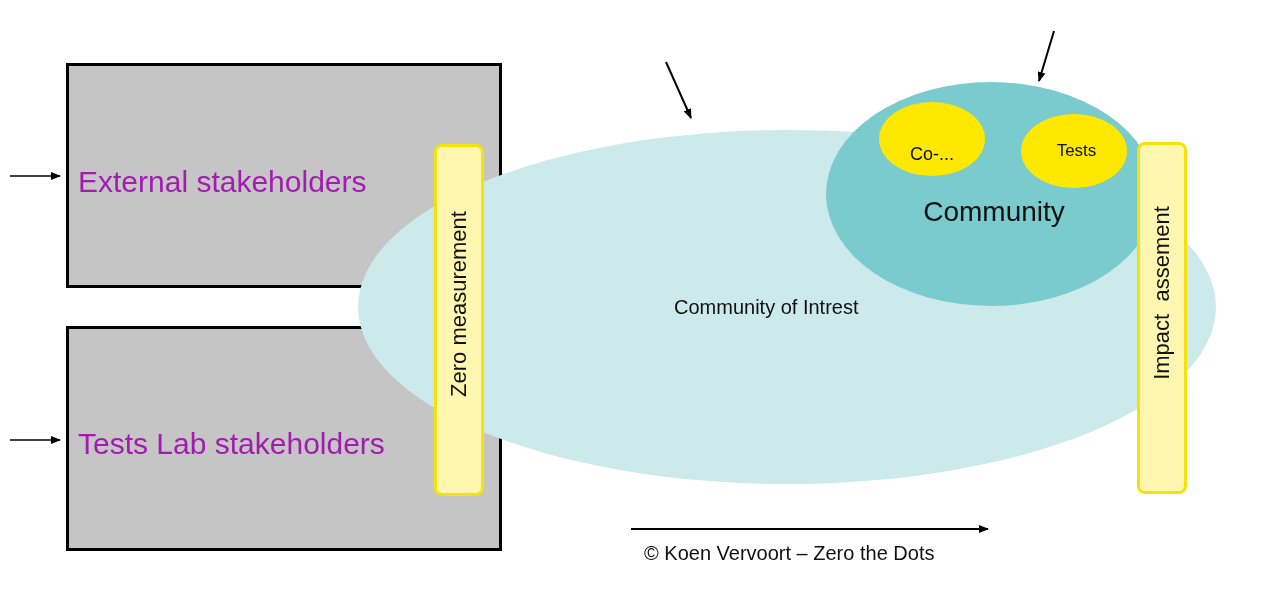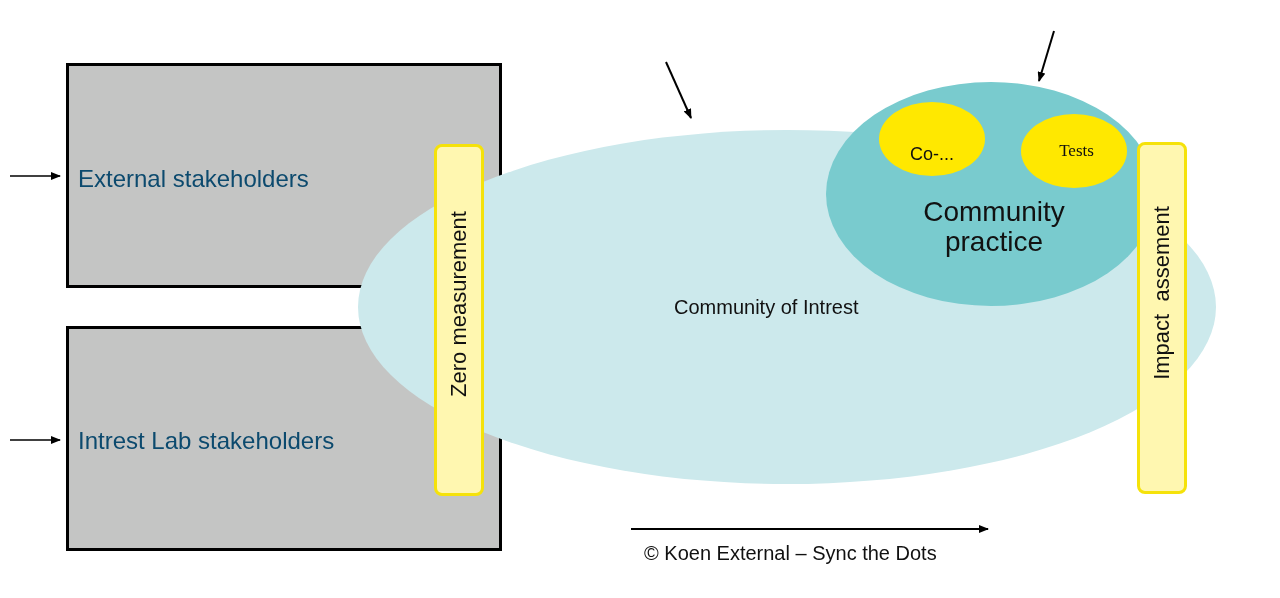--- a/index.html
+++ b/index.html
@@ -1,51 +1,50 @@
 <!DOCTYPE html>
 <html><head>
 <meta charset="utf-8">
 <style>
   html, body { margin:0; padding:0; background:#ffffff; }
   body { width:1280px; height:598px; position:relative; overflow:hidden;
          font-family:"Liberation Sans", sans-serif; color:#111; }
   .abs { position:absolute; }
   .stake-box { background:#c4c5c4; border:3px solid #000; box-sizing:border-box; }
-  .stake-label { font-size:24px; color:#0c4a6e; white-space:nowrap; }
+  .stake-label { font-size:30px; color:#a21caf; white-space:nowrap; }
   .ellipse { border-radius:50%; }
   .yellow-bar { background:#fff7b0; border:3px solid #f5e20a; border-radius:8px; box-sizing:border-box; }
   .vtext { font-size:22px; white-space:nowrap; transform:rotate(-90deg); transform-origin:center center; }
   .center-text { text-align:center; }
   svg.arrows { position:absolute; left:0; top:0; }
 </style>
 </head>
 <body>
 
 <div class="abs stake-box" style="left:66px; top:63px; width:436px; height:225px;"></div>
 <div class="abs stake-box" style="left:66px; top:326px; width:436px; height:225px;"></div>
 
 <div class="abs ellipse" style="left:358px; top:130px; width:858px; height:354px; background:#cce9ec;"></div>
 
 <div class="abs ellipse" style="left:826px; top:82px; width:330px; height:224px; background:#79cbce;"></div>
 
 <div class="abs ellipse" style="left:879px; top:102px; width:106px; height:74px; background:#ffe800;"></div>
 <div class="abs ellipse" style="left:1021px; top:114px; width:106px; height:74px; background:#ffe800;"></div>
 
 <div class="abs center-text" style="left:879px; top:144px; width:106px; font-size:18px;">Co-...</div>
-<div class="abs center-text" style="left:1021px; top:141px; width:111px; font-size:17px;font-family:Liberation Serif, serif;">Tests</div>
+<div class="abs center-text" style="left:1021px; top:141px; width:111px; font-size:17px;">Tests</div>
 
 <div class="abs center-text" style="left:914px; top:197px; width:160px; font-size:28px; line-height:30px;">
   <div>Community</div>
-  <div>practice</div>
 </div>
 
 <div class="abs" style="left:674px; top:296px; font-size:20px; white-space:nowrap;">Community of Intrest</div>
 
 <div class="abs stake-label" style="left:78px; top:165px;">External stakeholders</div>
-<div class="abs stake-label" style="left:78px; top:427px;">Intrest Lab stakeholders</div>
+<div class="abs stake-label" style="left:78px; top:427px;">Tests Lab stakeholders</div>
 
 <div class="abs yellow-bar" style="left:434px; top:144px; width:50px; height:352px;"></div>
 <div class="abs" style="left:434px; top:144px; width:50px; height:352px; display:flex; align-items:center; justify-content:center;">
   <div class="vtext" style="margin-top:-32px;">Zero measurement</div>
 </div>
 
 <div class="abs yellow-bar" style="left:1137px; top:142px; width:50px; height:352px;"></div>
 <div class="abs" style="left:1137px; top:142px; width:50px; height:352px; display:flex; align-items:center; justify-content:center;">
   <div class="vtext" style="margin-top:-50px; white-space:pre;">Impact  assement</div>
 </div>
@@ -56,13 +55,13 @@
       <path d="M0,0 L10,4 L0,8 Z" fill="#000"></path>
     </marker>
   </defs>
   <line x1="10" y1="176" x2="60" y2="176" stroke="#000" stroke-width="1.5" marker-end="url(#ah)"></line>
   <line x1="10" y1="440" x2="60" y2="440" stroke="#000" stroke-width="1.5" marker-end="url(#ah)"></line>
   <line x1="666" y1="62" x2="691" y2="118" stroke="#000" stroke-width="2" marker-end="url(#ah)"></line>
   <line x1="1054" y1="31" x2="1039" y2="81" stroke="#000" stroke-width="2" marker-end="url(#ah)"></line>
   <line x1="631" y1="529" x2="988" y2="529" stroke="#000" stroke-width="2" marker-end="url(#ah)"></line>
 </svg>
 
-<div class="abs" style="left:644px; top:542px; font-size:20px; white-space:nowrap;">© Koen External – Sync the Dots</div>
+<div class="abs" style="left:644px; top:542px; font-size:20px; white-space:nowrap;">© Koen Vervoort – Zero the Dots</div>
 
 </body></html>

